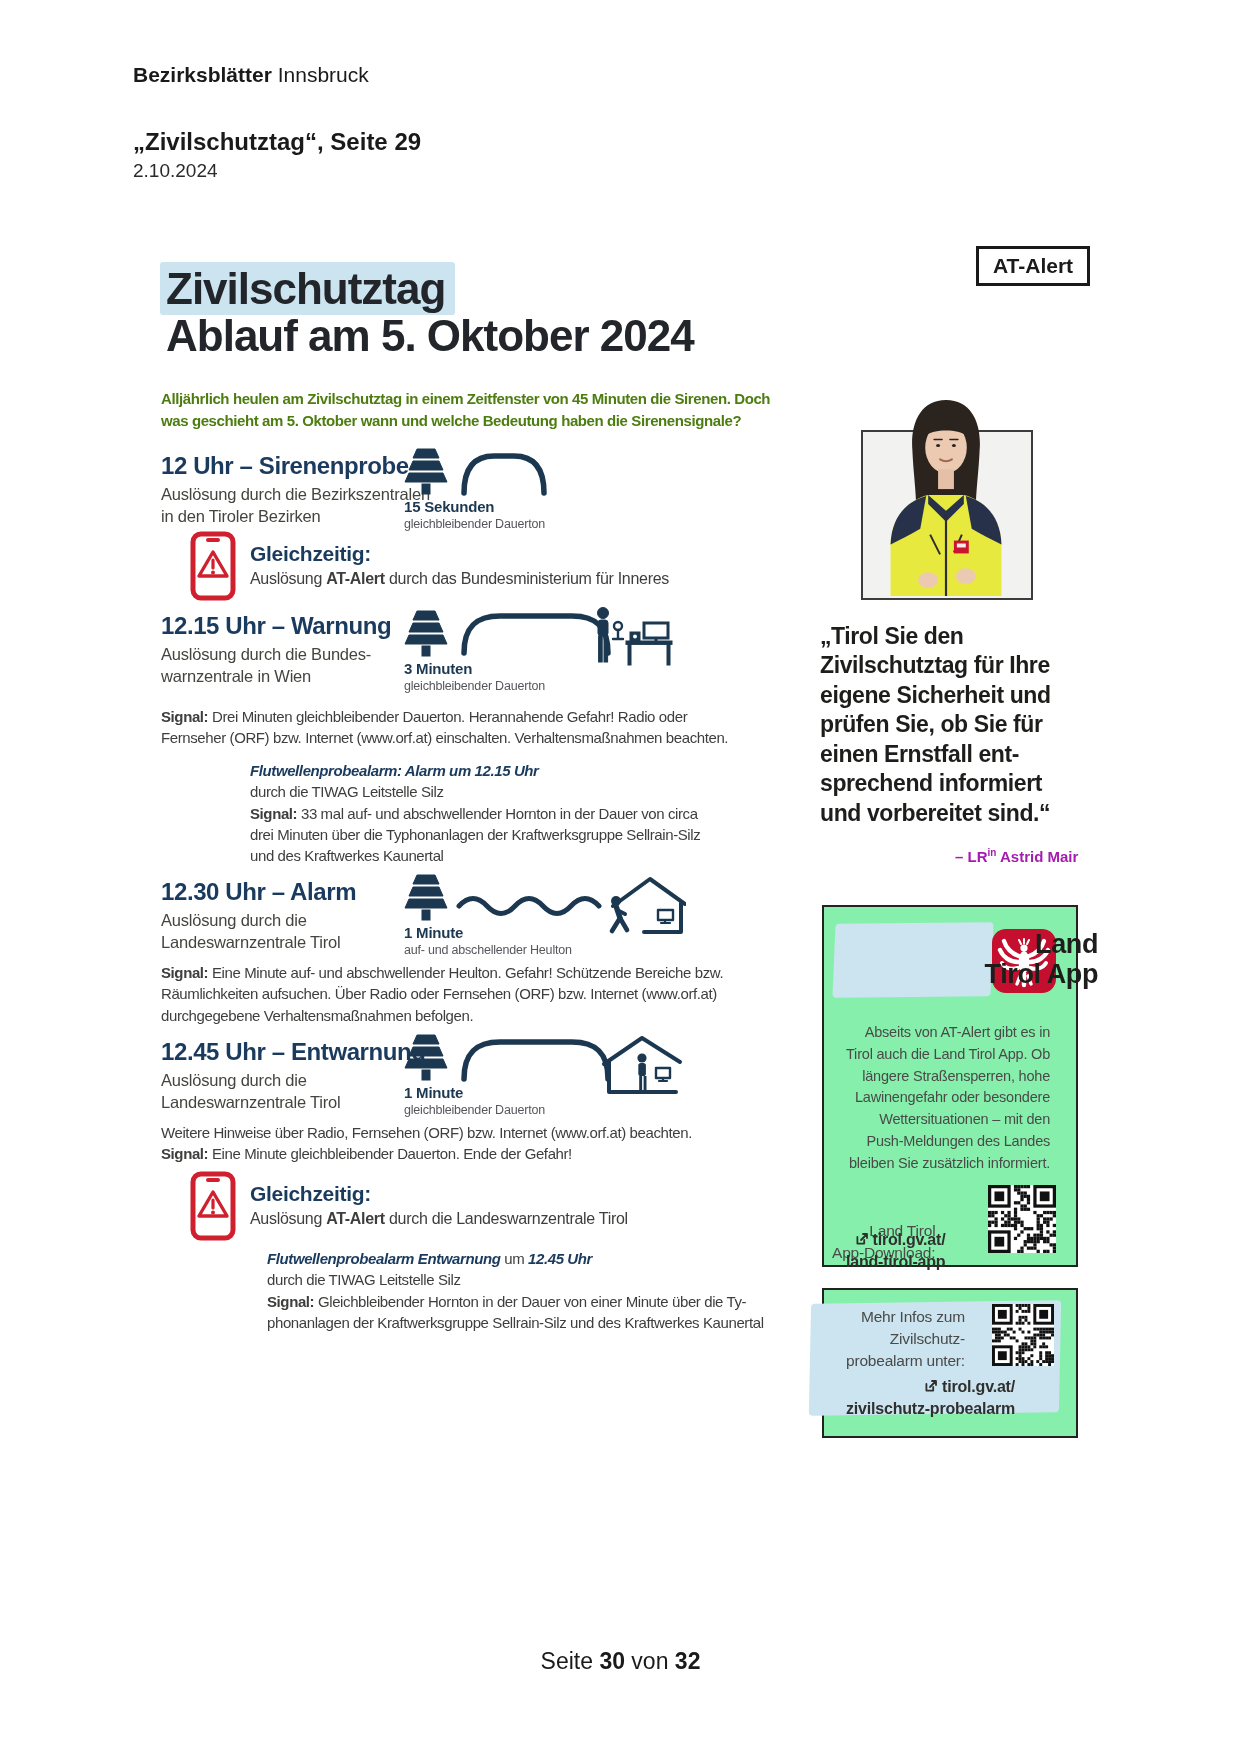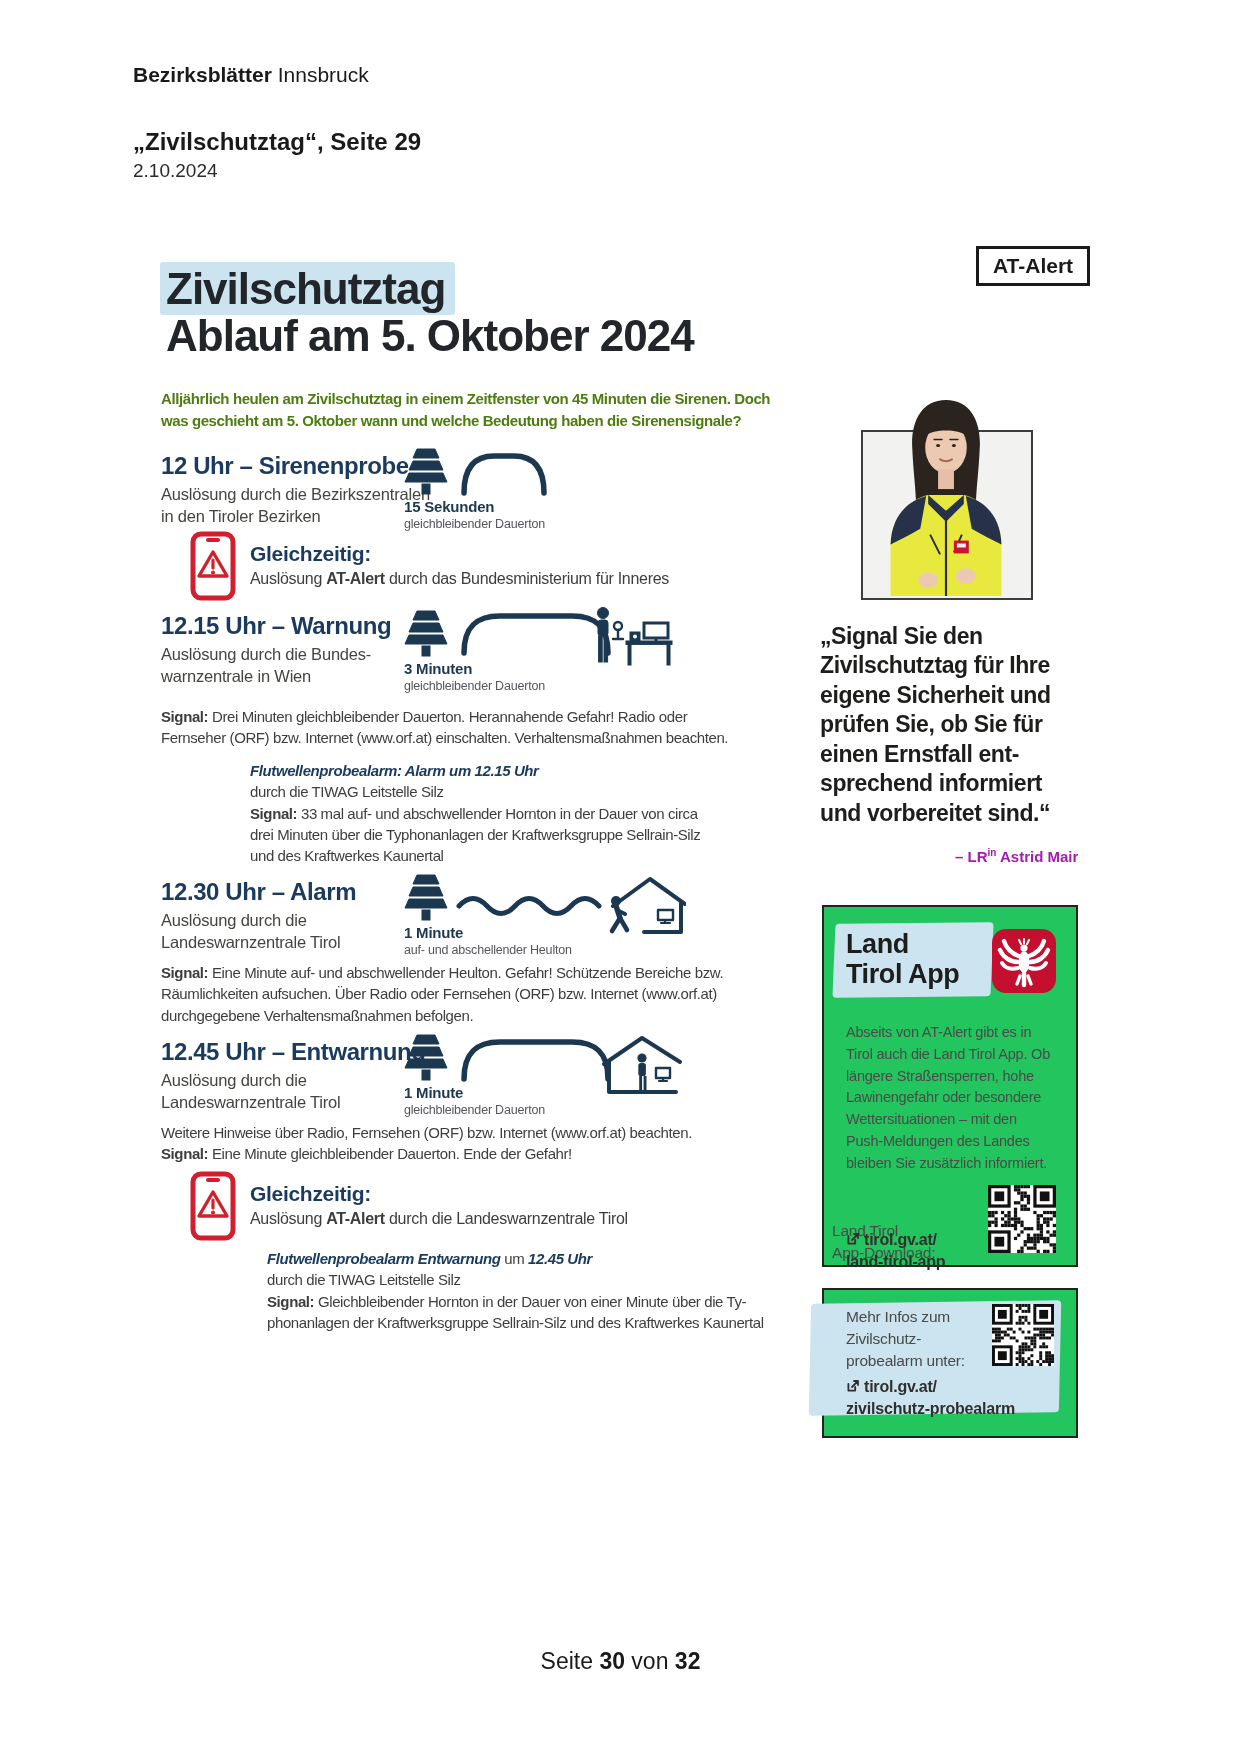--- a/index.html
+++ b/index.html
@@ -28,21 +28,21 @@
   .flut-title{font-weight:700;color:#1a3a5e;font-style:italic;}
   .gz-title{font-size:21px;font-weight:800;color:#1a3a5e;letter-spacing:-0.3px;}
   .gz-body{font-size:16px;color:#3e3e3d;letter-spacing:-0.3px;}
   .gz-body b{font-weight:700;}
   .icon-navy{color:#1c3850;fill:#1c3850;stroke:#1c3850;}
   
   .photo-frame{border:2px solid #3c3c3c;background:#f2f2f0;}
   .quote{font-size:23px;font-weight:800;color:#1d1d1b;line-height:1.28;letter-spacing:-0.4px;}
   .attrib{font-size:15px;font-weight:700;color:#a21caf;}
   .attrib sup{font-size:10px;}
-  .sidebox{border:2px solid #222;background:#22c55e;}
+  .sidebox{border:2px solid #222;background:#86efac;text-align:right;}
   .appbox-title{font-size:27px;font-weight:800;color:#1d1d1b;line-height:1.12;letter-spacing:-0.4px;position:relative;z-index:1;}
   .blue-paint{background:#cbe4f0;border-radius:4px;}
   .appbody{font-size:14.5px;color:#4a4a48;line-height:1.5;letter-spacing:-0.2px;}
   .dl-text{font-size:15.5px;color:#4a4a48;line-height:1.42;letter-spacing:-0.2px;}
   .dl-link{font-size:16px;font-weight:700;color:#2f2f2e;line-height:1.4;letter-spacing:-0.2px;}
   .footer{font-size:23px;color:#1a1a1a;}
   .footer b{font-weight:700;}
   svg{display:block;}
   .qr{background:#fff;}
 </style>
@@ -270,21 +270,21 @@
     <path d="M58,100 L76,116 L94,100 L94,109 L76,127 L58,109 Z" fill="#273149"></path>
     <path d="M76,120 L76,202" stroke="#2e2e2e" stroke-width="2.2" fill="none"></path>
     <path d="M60,140 L70,160 M92,140 L84,158" stroke="#2e2e2e" stroke-width="2" fill="none"></path>
     <rect x="84" y="146" width="15" height="13" fill="#c9152e"></rect>
     <rect x="87" y="149" width="9" height="4" fill="#ffffff" opacity="0.9"></rect>
     <ellipse cx="58" cy="186" rx="10" ry="8" fill="#eccab2"></ellipse>
     <ellipse cx="96" cy="182" rx="10" ry="8" fill="#eccab2"></ellipse>
   </svg>
 
   <div class="abs quote" style="left:820px;top:622px;">
-    <span class="nw">„Signal Sie den</span>
+    <span class="nw">„Tirol Sie den</span>
     <span class="nw">Zivilschutztag für Ihre</span>
     <span class="nw">eigene Sicherheit und</span>
     <span class="nw">prüfen Sie, ob Sie für</span>
     <span class="nw">einen Ernstfall ent-</span>
     <span class="nw">sprechend informiert</span>
     <span class="nw">und vorbereitet sind.“</span>
   </div>
   <div class="abs attrib" style="left:955px;top:847px;"><span>– LR</span><sup>in</sup><span> Astrid Mair</span></div>
 
   <div class="abs sidebox" style="left:822px;top:905px;width:252px;height:358px;">

